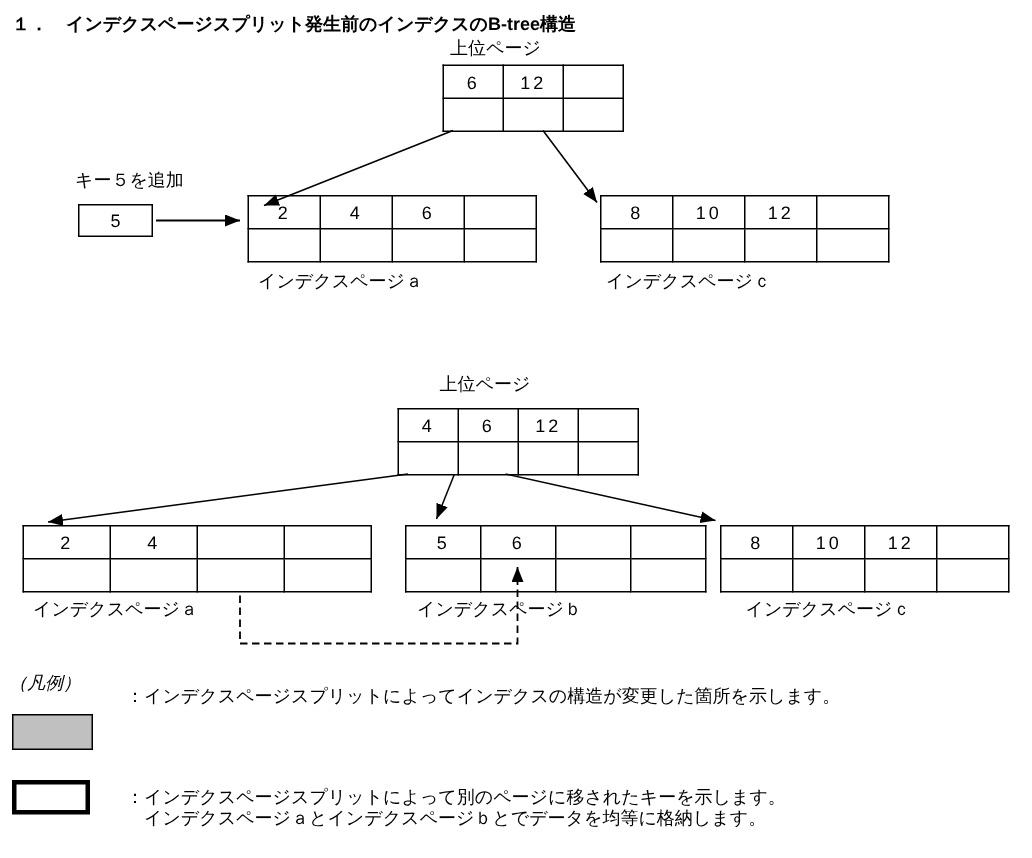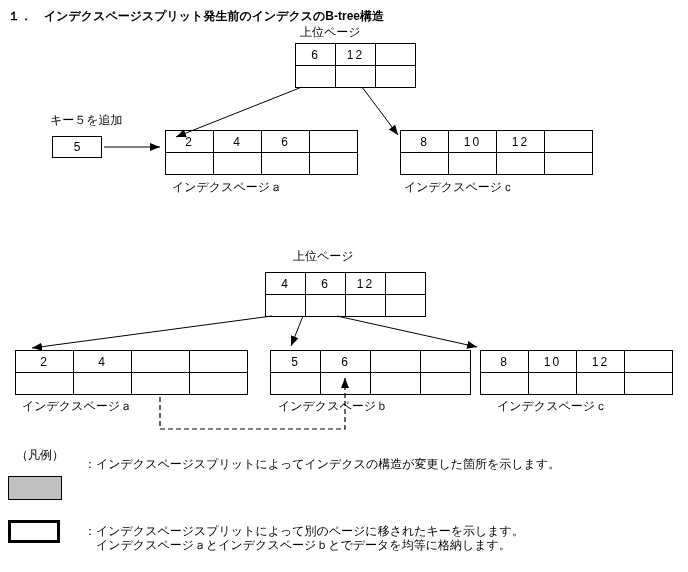--- a/index.html
+++ b/index.html
@@ -169,21 +169,21 @@
     <tr>
       <td></td>
       <td></td>
       <td></td>
       <td></td>
     </tr>
   </tbody>
     </table>
   <div class="txt" style="left:497px; top:398px;">インデクスページｃ</div>
 
-  <div class="txt" style="left:16px; top:447px;">（凡例）</div>
+  <div class="txt" style="left:6px; top:447px;font-style:italic;">（凡例）</div>
 
   <div class="swatch-gray" style="left:8px; top:476px;"></div>
   <div class="txt" style="left:84px; top:456px;text-align:right;">：インデクスページスプリットによってインデクスの構造が変更した箇所を示します。</div>
 
   <div class="swatch-thick" style="left:8px; top:520px;"></div>
   <div class="txt" style="left:96px; top:537px;">インデクスページａとインデクスページｂとでデータを均等に格納します。</div>
   <div class="txt" style="left:84px; top:523px;">：インデクスページスプリットによって別のページに移されたキーを示します。</div>
 
   <svg class="arrows" width="688" height="572" viewBox="0 0 688 572">
     <defs>

